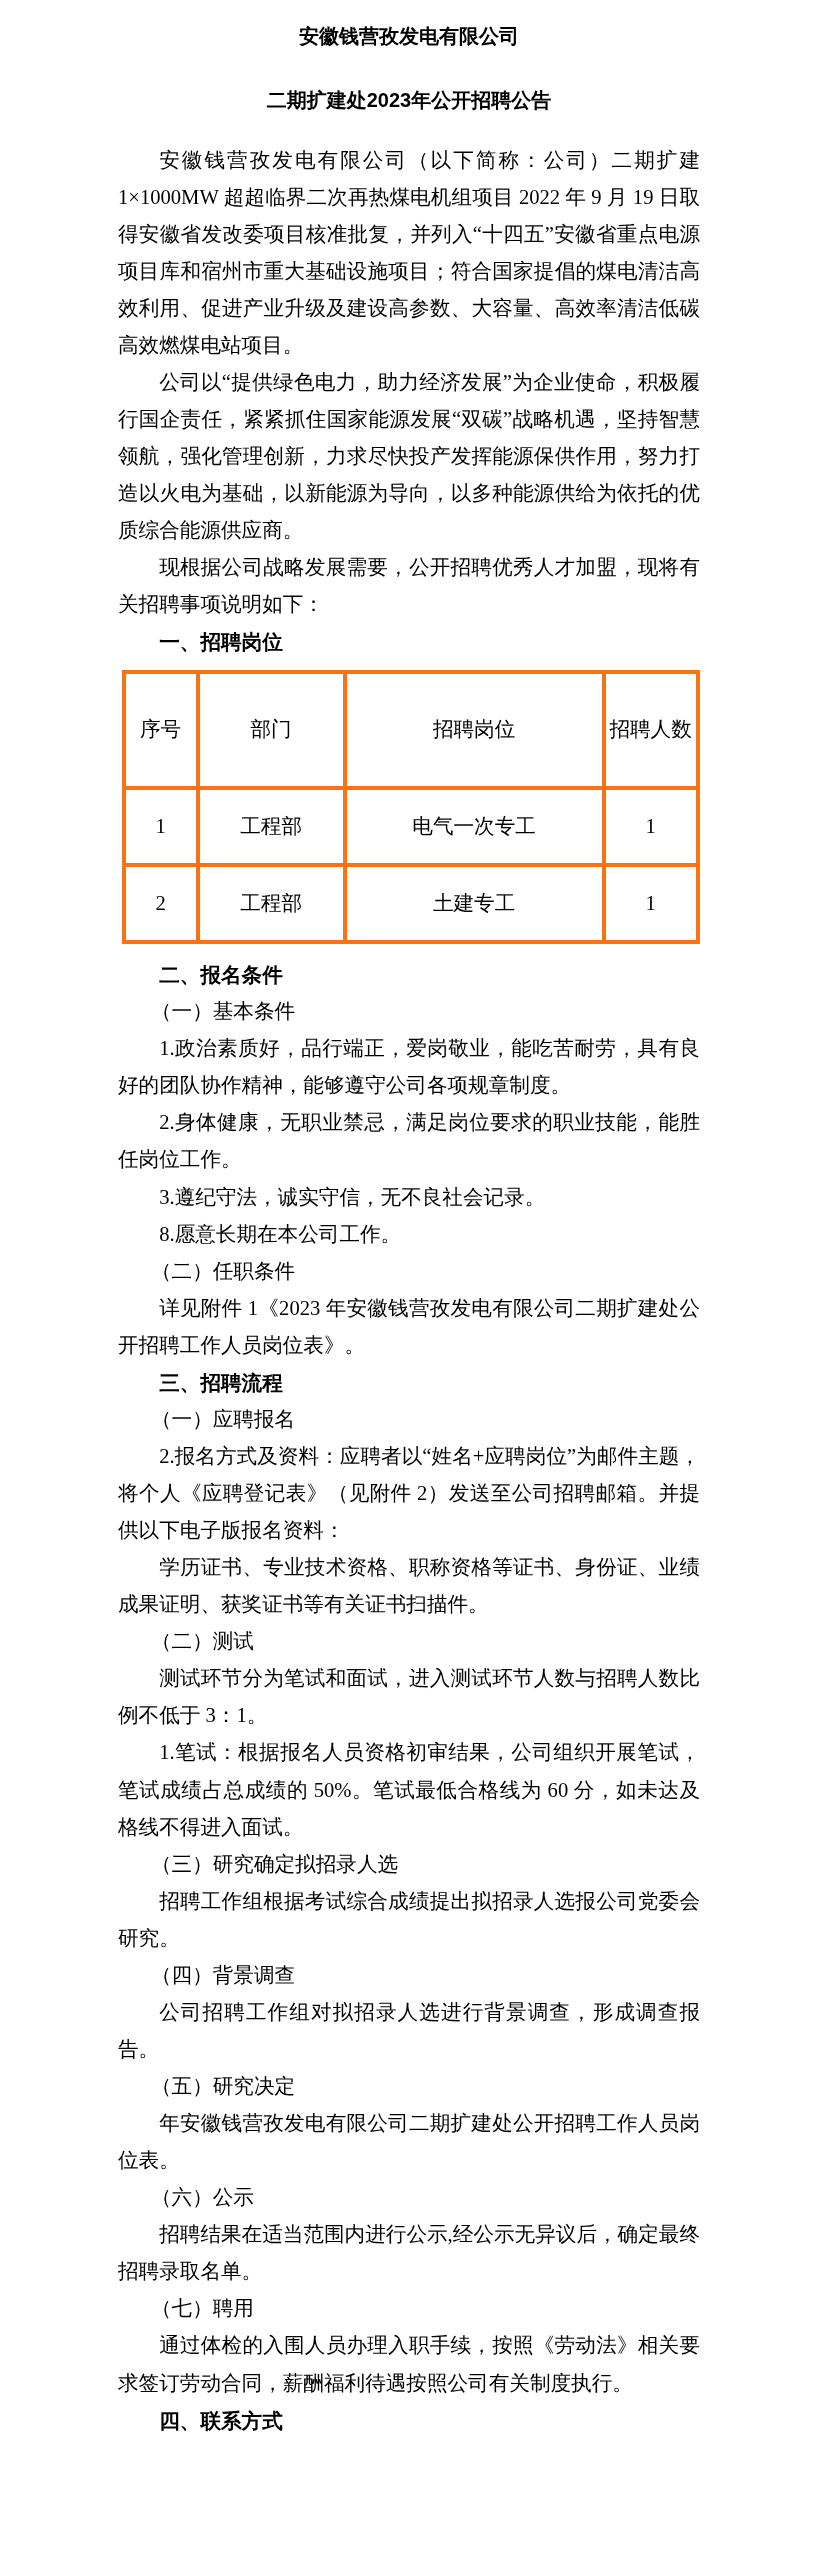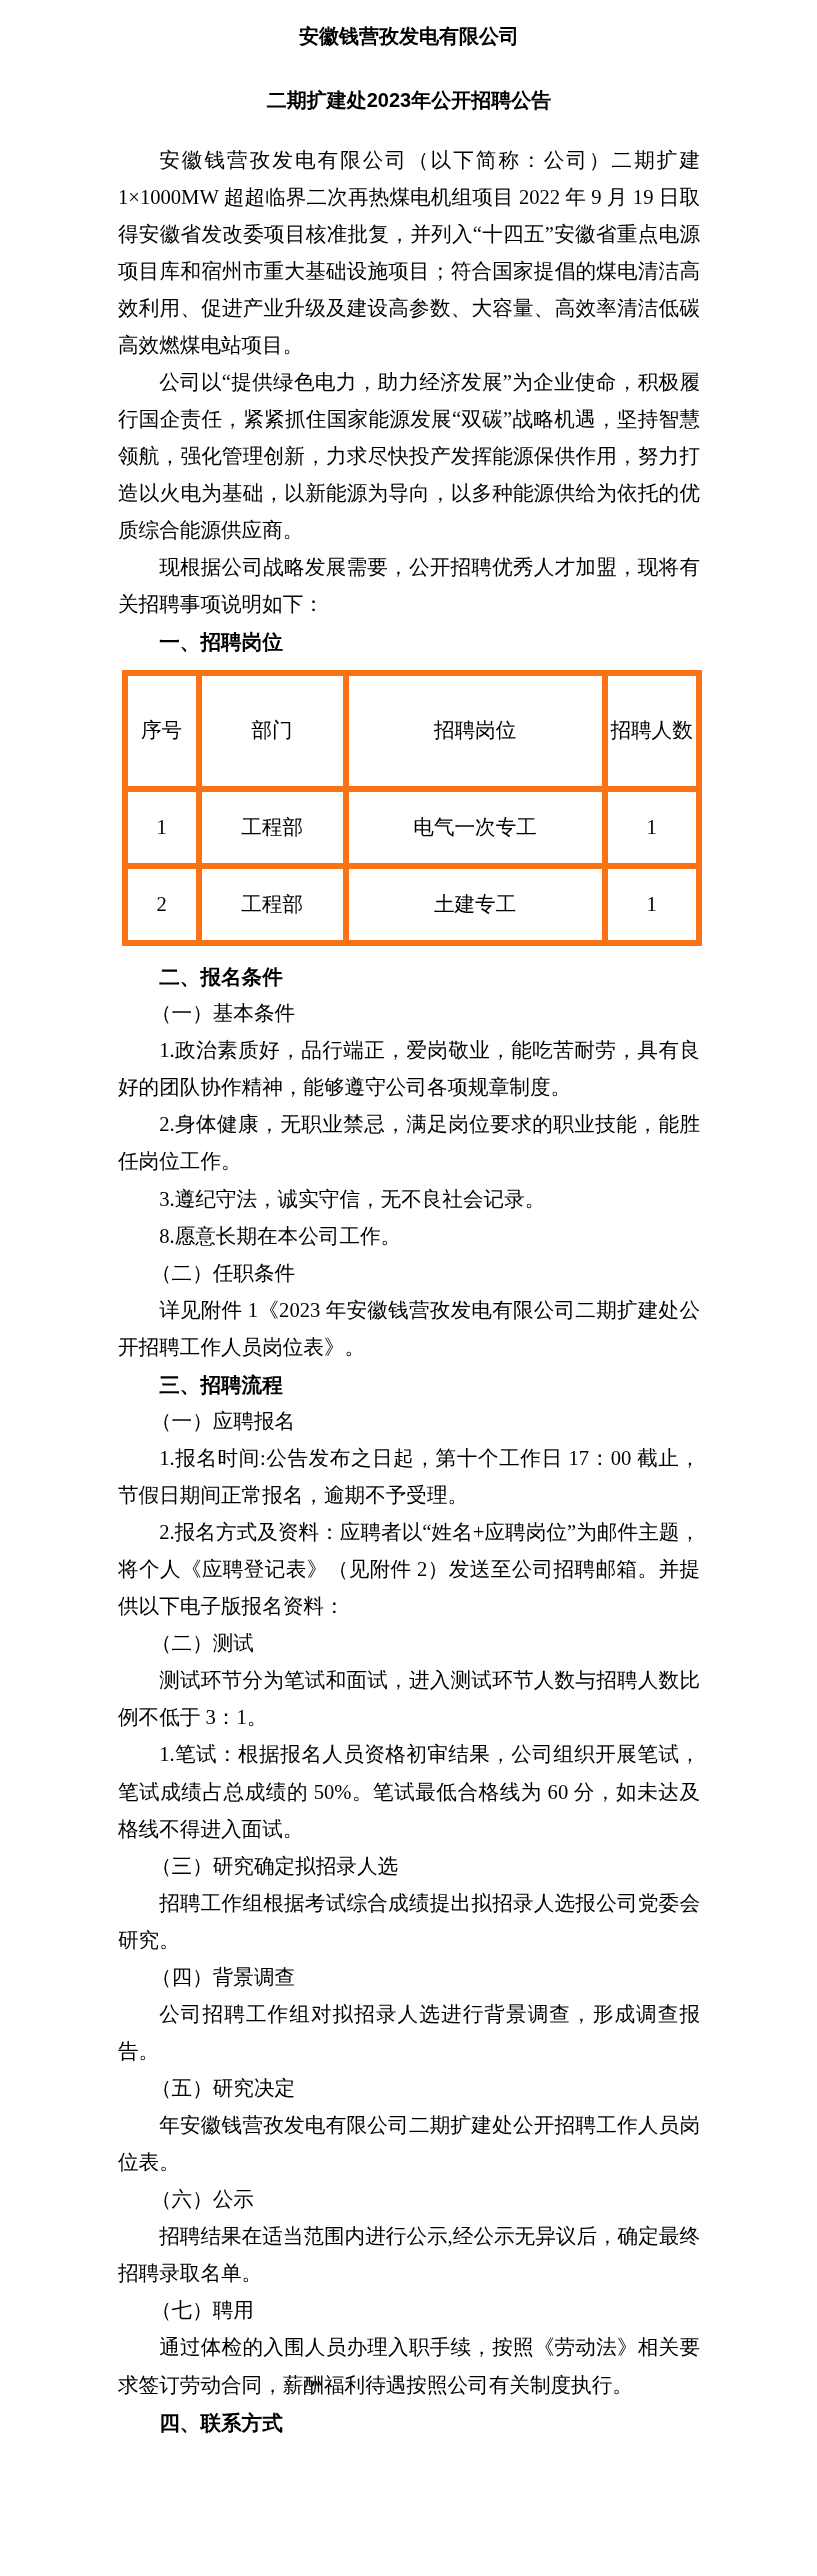--- a/index.html
+++ b/index.html
@@ -45,21 +45,21 @@
     margin: 0;
     text-indent: 1.6em;
   }
   table {
     border-collapse: collapse;
     table-layout: fixed;
     margin-left: 3.6px;
     width: 574px;
   }
   td, th {
-    border: 6px solid #f97316;
+    border: 4px solid #f97316;
     font-weight: normal;
     vertical-align: middle;
     box-sizing: border-box;
   }
   
   .positions-table th {
     height: 116px;
     text-align: center;
     font-size: 20.6px;
   }
@@ -122,22 +122,22 @@
   <p class="para sub-heading">（一）基本条件</p>
   <p class="para">1.政治素质好，品行端正，爱岗敬业，能吃苦耐劳，具有良好的团队协作精神，能够遵守公司各项规章制度。</p>
   <p class="para">2.身体健康，无职业禁忌，满足岗位要求的职业技能，能胜任岗位工作。</p>
   <p class="para">3.遵纪守法，诚实守信，无不良社会记录。</p>
   <p class="para">8.愿意长期在本公司工作。</p>
   <p class="para sub-heading">（二）任职条件</p>
   <p class="para">详见附件 1《2023 年安徽钱营孜发电有限公司二期扩建处公开招聘工作人员岗位表》。</p>
 
   <h2 class="sec-heading">三、招聘流程</h2>
   <p class="para sub-heading">（一）应聘报名</p>
-  <p class="para">1.报名时间:公告发布之日起，第十个工作日 17：00 截止，节假日期间正常报名，逾期不予受理。</p>
   <p class="para">2.报名方式及资料：应聘者以“姓名+应聘岗位”为邮件主题，将个人《应聘登记表》（见附件 2）发送至公司招聘邮箱。并提供以下电子版报名资料：</p>
+  <p class="para">学历证书、专业技术资格、职称资格等证书、身份证、业绩成果证明、获奖证书等有关证书扫描件。</p>
   <p class="para sub-heading">（二）测试</p>
   <p class="para">测试环节分为笔试和面试，进入测试环节人数与招聘人数比例不低于 3：1。</p>
   <p class="para">1.笔试：根据报名人员资格初审结果，公司组织开展笔试，笔试成绩占总成绩的 50%。笔试最低合格线为 60 分，如未达及格线不得进入面试。</p>
   <p class="para sub-heading">（三）研究确定拟招录人选</p>
   <p class="para">招聘工作组根据考试综合成绩提出拟招录人选报公司党委会研究。</p>
   <p class="para sub-heading">（四）背景调查</p>
   <p class="para">公司招聘工作组对拟招录人选进行背景调查，形成调查报告。</p>
   <p class="para sub-heading">（五）研究决定</p>
   <p class="para">年安徽钱营孜发电有限公司二期扩建处公开招聘工作人员岗位表。</p>
   <p class="para sub-heading">（六）公示</p>

